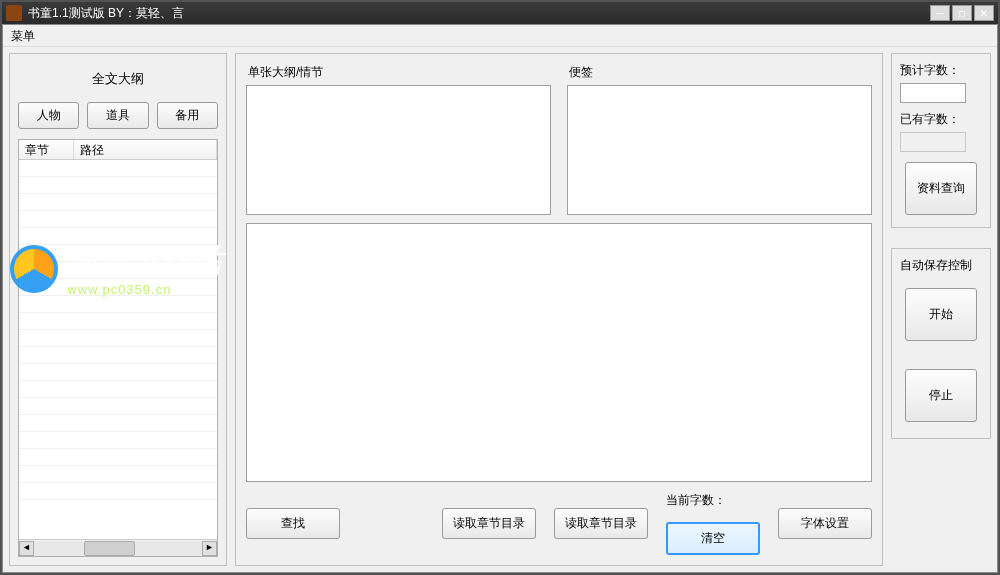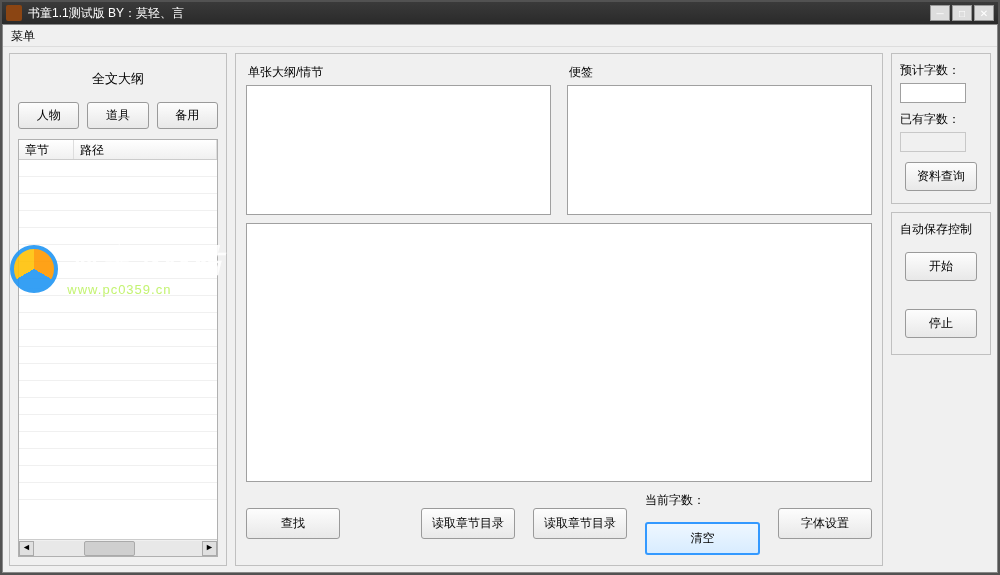--- a/index.html
+++ b/index.html
@@ -162,42 +162,42 @@
     .wordcount-label { font-size:12px; margin-bottom:13px; }
     .btn-highlight {
       border: 2px solid #3399ff;
       background: linear-gradient(#eef7ff,#d8ecff);
     }
     
     .right-panel {
       width: 100px;
       display: flex;
       flex-direction: column;
-      gap: 8px;
+      gap: 20px;
     }
     .right-box {
       border: 1px solid #c0c0c0;
       background: #f0f0f0;
       padding: 8px 8px;
       font-size: 12px;
     }
     .right-box .lbl { margin-bottom: 4px; }
     .num-input {
       width: 66px; height: 20px;
       border: 1px solid #a0a0a0;
       background: #fff;
       margin-bottom: 8px;
     }
     .num-display {
       width: 66px; height: 20px;
       border: 1px solid #c8c8c8;
       background: #f0f0f0;
       margin-bottom: 10px;
     }
-    .right-box .btn { width: 72px; padding: 5px 0; margin: 4px auto; display:block; }
+    .right-box .btn { width: 72px; padding: 17px 0; margin: 4px auto; display:block; }
     
     .watermark {
       position: absolute;
       left: 10px; top: 240px;
       pointer-events: none;
       opacity: 0.9;
     }
     .wm-logo {
       width: 48px; height: 48px;
       border-radius: 50%;
@@ -291,21 +291,21 @@
           </div>
         </div>
         <textarea class="textarea ta-large" style=""></textarea>
         <div class="bottom-bar">
           <button class="btn">查找</button>
           <div class="spacer"></div>
           <button class="btn">读取章节目录</button>
           <button class="btn">读取章节目录</button>
           <div class="wordcount-block">
             <div class="wordcount-label">当前字数：</div>
-            <button class="btn btn-highlight" style="width:115px">清空</button>
+            <button class="btn btn-highlight" style="width:94px">清空</button>
           </div>
           <button class="btn">字体设置</button>
         </div>
       </div>
 
       <div class="right-panel">
         <div class="right-box">
           <div class="lbl">预计字数：</div>
           <input class="num-input" style="">
           <div class="lbl">已有字数：</div>

